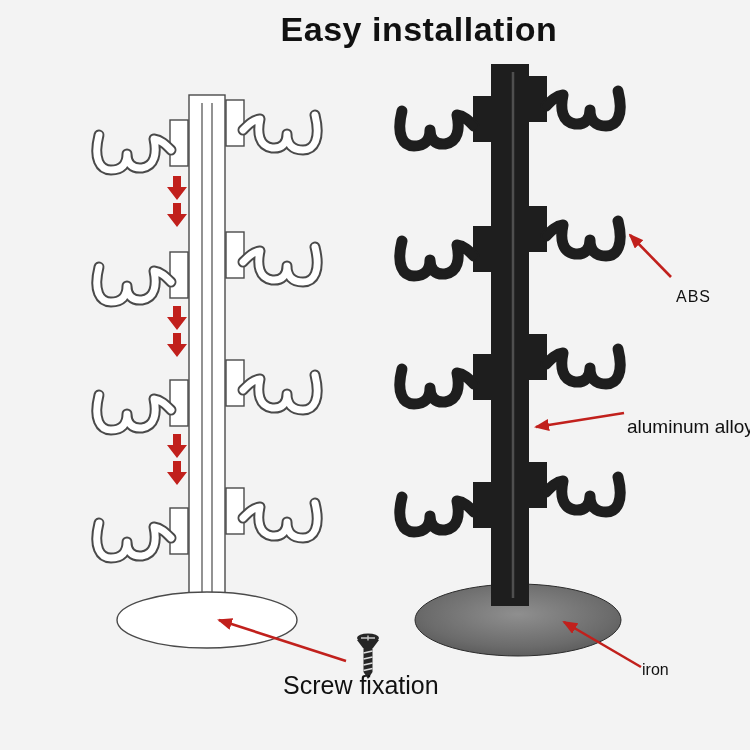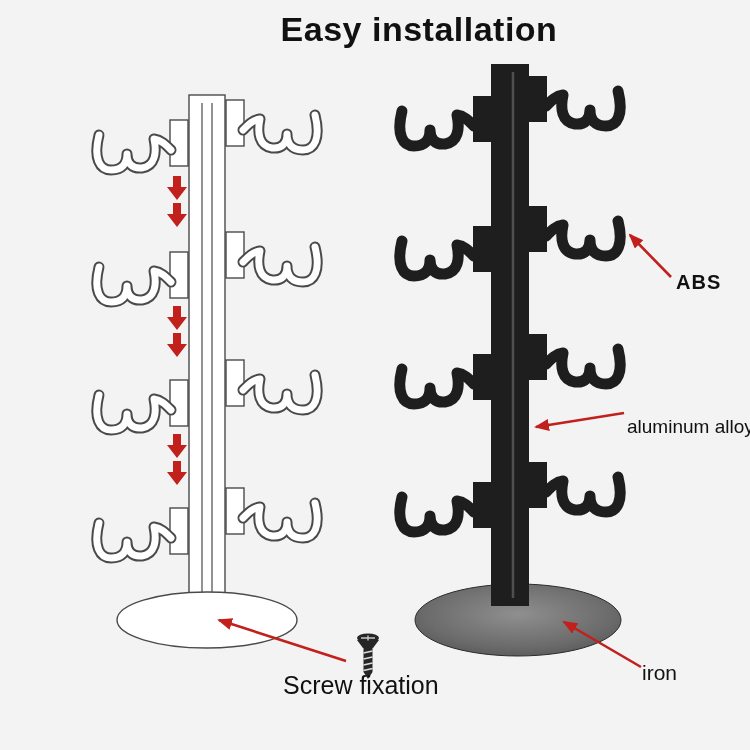--- a/index.html
+++ b/index.html
@@ -8,23 +8,23 @@
     background:var(--bg,#f3f3f3);
     color:var(--ink,#111);
     font-family:"Liberation Sans",sans-serif;
   }
   .stage{position:absolute;left:0;top:0;width:750px;height:750px}
   .title{
     position:absolute;top:10px;left:0;width:100%;text-align:center;
     font-size:34px;font-weight:700;letter-spacing:.5px;margin-left:44px;
   }
   .label{position:absolute;white-space:nowrap}
-  .label-abs{left:676px;top:271px;font-size:20px;font-weight:700;letter-spacing:1px}
+  .label-abs{left:676px;top:288px;font-size:16px;font-weight:400;letter-spacing:1px}
   .label-aluminum{left:627px;top:416px;font-size:19px}
-  .label-iron{left:642px;top:661px;font-size:21px}
+  .label-iron{left:642px;top:661px;font-size:16px}
   .label-screw{left:283px;top:671px;font-size:25px;font-weight:400}
 
   
   .wire{ --f-bracket:#ffffff; --s-line:var(--wire,#4a4a4a); --w-bracket:1.4;
          --s-hook-outer:var(--wire,#4a4a4a); --s-hook-inner:#ffffff; }
   .solid{ --f-bracket:var(--dark,#1e1e1e); --s-line:var(--dark,#1e1e1e); --w-bracket:0;
           --s-hook-outer:var(--dark,#1e1e1e); --s-hook-inner:var(--dark,#1e1e1e); }
   .bracket{fill:var(--f-bracket,#333);stroke:var(--s-line,#333);stroke-width:var(--w-bracket,0)}
   .hl-outer{fill:none;stroke:var(--s-hook-outer,#333);stroke-width:11;stroke-linecap:round;stroke-linejoin:round}
   .hl-inner{fill:none;stroke:var(--s-hook-inner,#333);stroke-width:7;stroke-linecap:round;stroke-linejoin:round}

